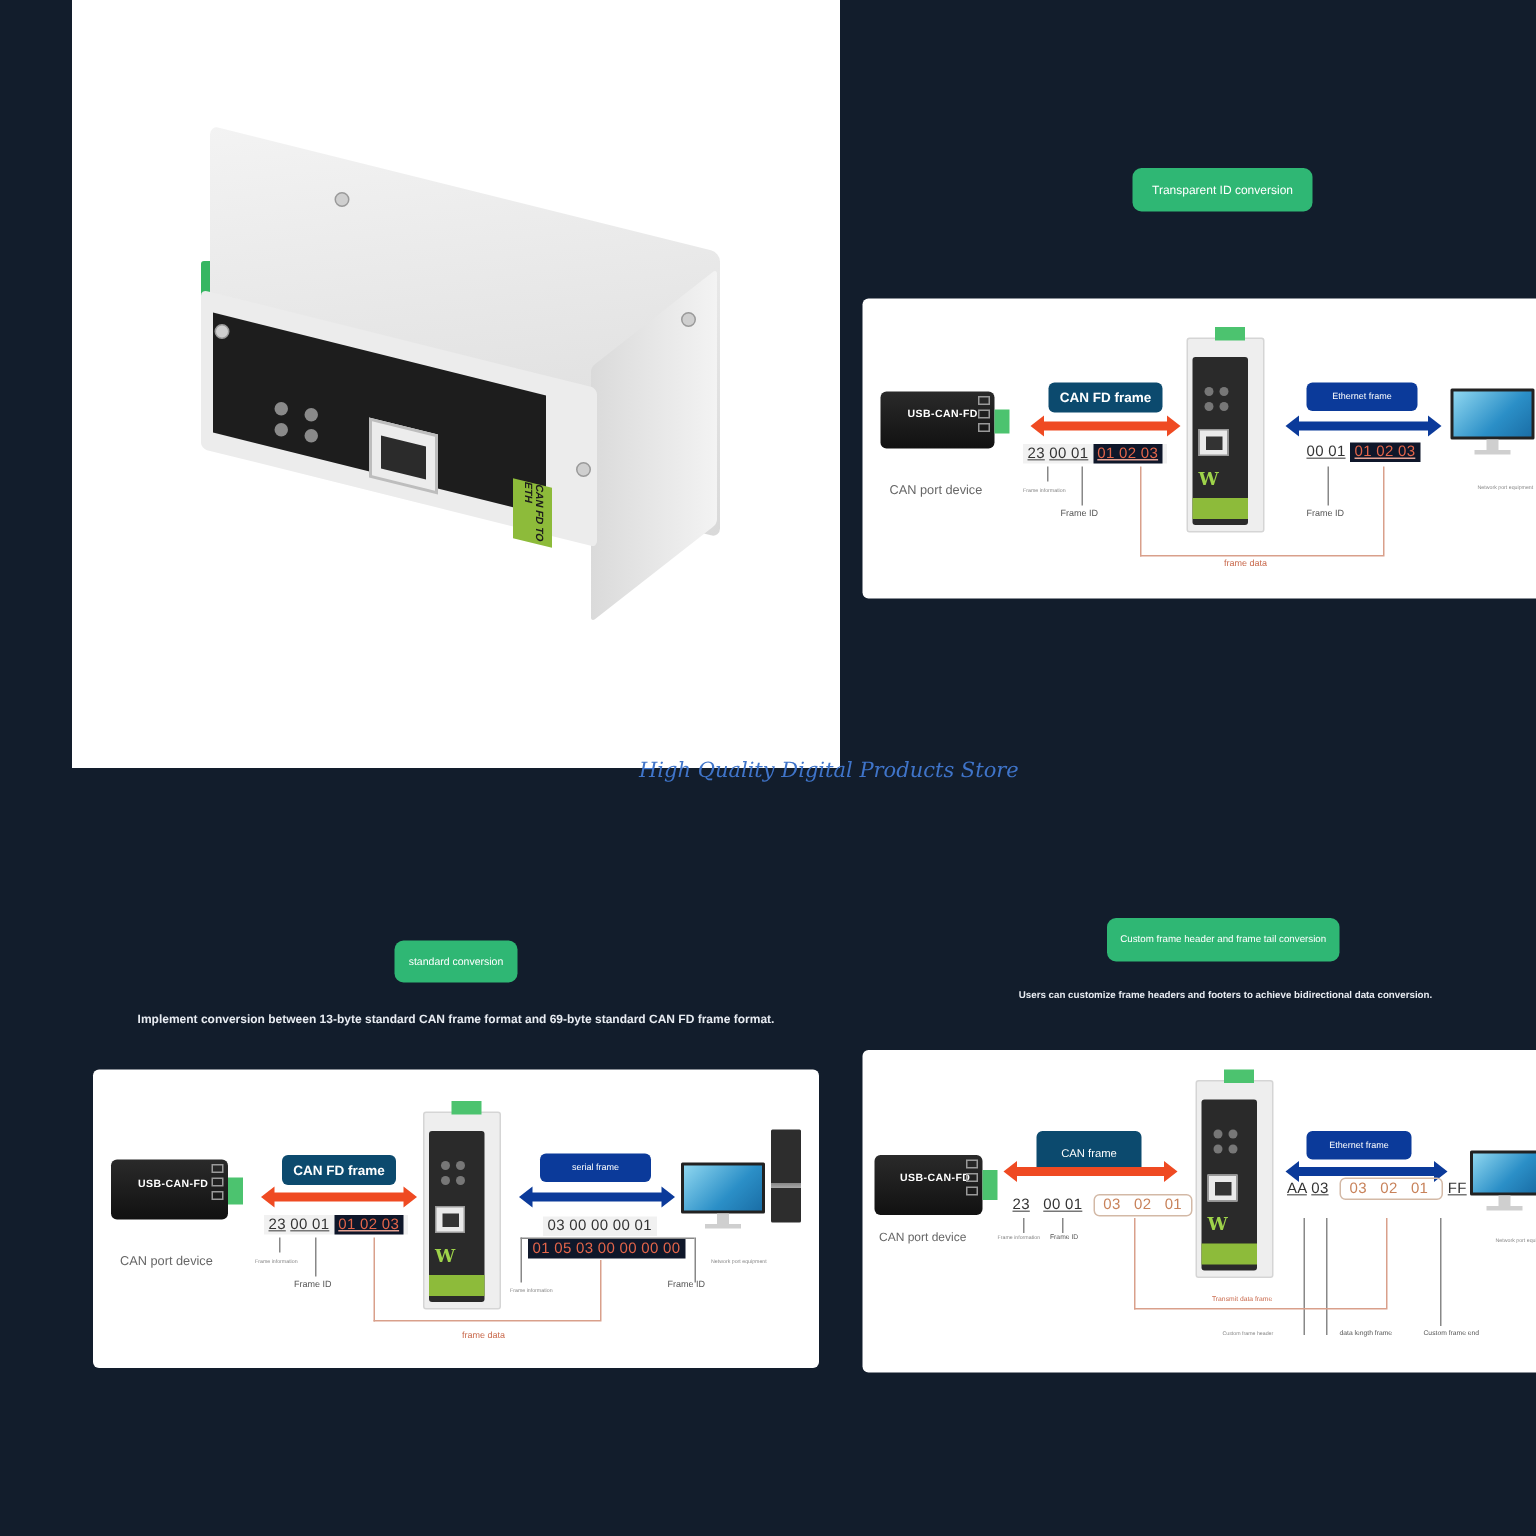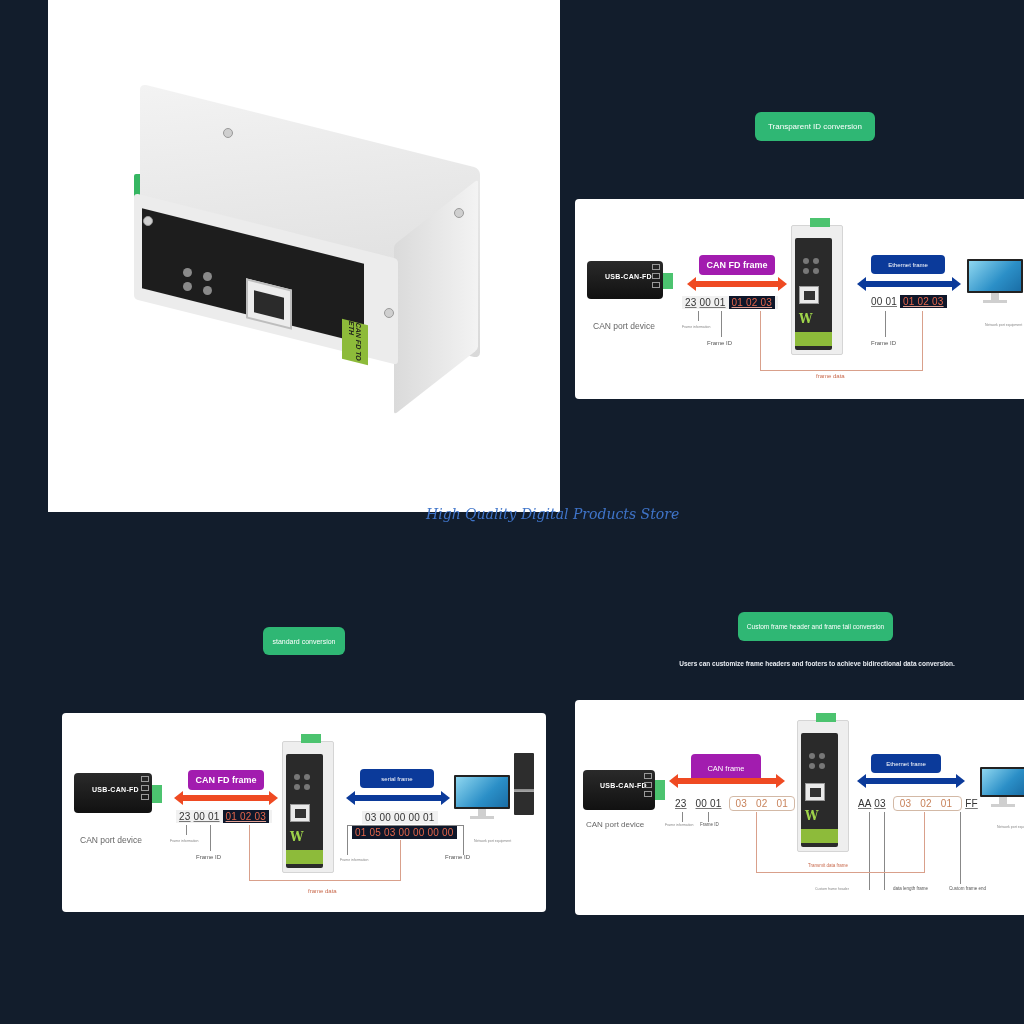--- a/index.html
+++ b/index.html
@@ -31,21 +31,21 @@
   .usb-box { position: absolute; background: linear-gradient(180deg,#2a2a2a,#111); border-radius: 4px; }
   .usb-box .lbl { position:absolute; color:#ffffff; font-size:7px; font-weight:bold; letter-spacing: .3px; }
   .usb-box .port { position:absolute; right:-10px; width:10px; background:#4cc36f; }
   .usb-box .slots { position:absolute; right:3px; width:8px; display:flex; flex-direction:column; gap:3px; }
   .usb-box .slots span { display:block; height:6px; border:1px solid #999; }
 
   .caption { position: absolute; font-size: 8px; color: #555; white-space: nowrap; }
   .tiny { position: absolute; font-size: 3.5px; color: #888; white-space: nowrap; }
 
   .frame-tag { position: absolute; border-radius: 4px; color: #fff; display:flex; align-items:center; justify-content:center; font-size: 9px; }
-  .tag-red { background: #a21caf; font-weight: bold; }
+  .tag-red { background: #0c4a6e; font-weight: bold; }
   .tag-blue { background: #0b3a9a; font-size: 6px; }
 
   .arrow { position: absolute; height: 6px; }
   .arrow::before, .arrow::after { content:""; position:absolute; top:-4px; border-top:7px solid transparent; border-bottom:7px solid transparent; }
   .arrow.red { background:#ef4a22; }
   .arrow.red::before { left:-8px; border-right:9px solid #ef4a22; }
   .arrow.red::after { right:-8px; border-left:9px solid #ef4a22; }
   .arrow.blue { background:#0b3a9a; }
   .arrow.blue::before { left:-8px; border-right:9px solid #0b3a9a; }
   .arrow.blue::after { right:-8px; border-left:9px solid #0b3a9a; }
@@ -168,20 +168,21 @@
         <div class="stand"></div>
         <div class="base"></div>
     </div>
     <div class="tower" style="left:450px;top:40px;"></div>
     <div class="tiny" style="left:410px;top:124px;">Network port equipment</div>
   </div>
 
   <div class="watermark">High Quality Digital Products Store</div>
 
   <div class="pill" style="left:215px;top:627px;width:82px;height:28px;font-size:7px;">standard conversion</div>
+  <div class="subtitle" style="left:14px;top:675px;width:484px;font-size:8px;">Implement conversion between 13-byte standard CAN frame format and 69-byte standard CAN FD frame format.</div>
 
   <div class="card" style="left:14px;top:713px;width:484px;height:199px;">
     <div class="usb-box" style="left:12px;top:60px;width:78px;height:40px;">
       <span class="lbl" style="left:18px;top:13px;">USB-CAN-FD</span>
       <span class="port" style="top:12px;height:18px;"></span>
       <span class="slots" style="top:3px;">
           <span></span>
           <span></span>
           <span></span>
         </span>
@@ -280,21 +281,21 @@
           <span></span>
           <span></span>
         </div>
       <div class="gw-rj" style="top:62px;"></div>
       <div class="gw-logo" style="top:88px;">W</div>
       <div class="gw-green" style="top:108px;"></div>
     </div>
 
     <div class="frame-tag tag-blue" style="left:296px;top:54px;width:70px;height:19px;">Ethernet frame</div>
     <div class="arrow blue" style="left:290px;top:78px;width:92px;"></div>
-    <div class="bytes" style="left:283px;top:98px;">
+    <div class="bytes" style="left:283px;top:87px;">
       <span class="dark">AA</span>
       <span class="dark">03</span>
       <span class="boxed" style="margin-left:4px;">
         <span>03</span>&nbsp;&nbsp;
         <span>02</span>&nbsp;&nbsp;
         <span>01</span>
       </span>
       <span class="dark" style="margin-left:3px;">FF</span>
     </div>
 

